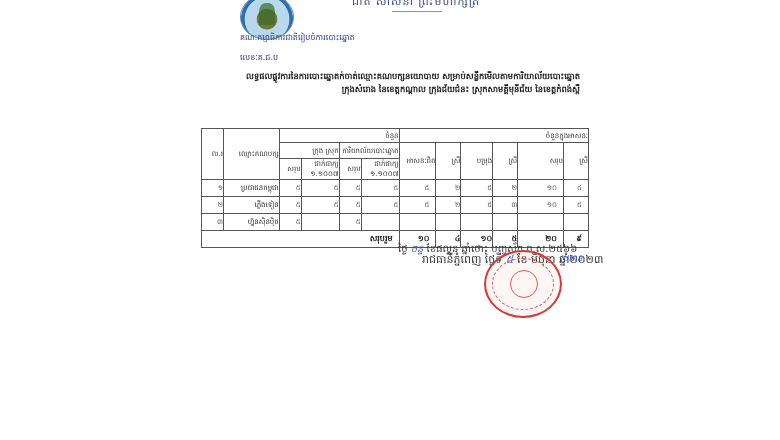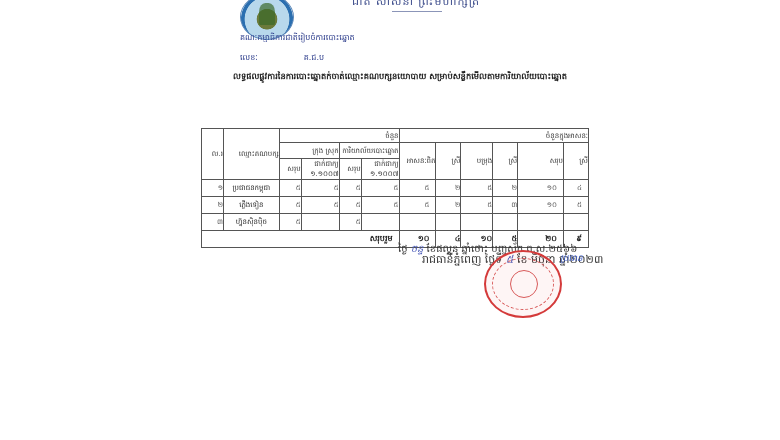--- a/index.html
+++ b/index.html
@@ -10,32 +10,32 @@
   .emblem { position: absolute; left: 240px; top: -6px; width: 52px; height: 44px; border-radius: 50%;
             background: radial-gradient(circle at 50% 55%, #6b7a3a 0 28%, #b8d8ec 30% 62%, #2b6fb0 64% 72%, #e8f1f8 74%);
             border: 1px solid #5a86b8; }
   .emblem-inner { position: absolute; left: 18px; top: 8px; width: 16px; height: 22px; background: #3b6a2a; border-radius: 40% 40% 10% 10%; opacity: .7; }
 
   .motto { position: absolute; left: 352px; top: -6px; font-size: 11px; color: #3a4a8a; letter-spacing: 1px; white-space: nowrap; }
   .motto-rule { position: absolute; left: 392px; top: 11px; width: 50px; height: 1px; background: #8b95b8; }
 
   .org { position: absolute; left: 240px; top: 32px; font-size: 8px; color: #2a3a8a; white-space: nowrap; }
   .refno { position: absolute; left: 240px; top: 52px; font-size: 8px; color: #2a3a8a; white-space: nowrap; }
-  .refno .val { margin-left: 46px; }
+  .refno .val { }
 
-  .title { position: absolute; left: 220px; top: 70px; width: 360px; text-align: center; font-size: 8.3px; line-height: 13px; font-weight: bold; color: #222; }
+  .title { position: absolute; left: 220px; top: 70px; width: 360px; text-align: right; font-size: 8.3px; line-height: 13px; font-weight: bold; color: #222; }
 
   table.results { position: absolute; left: 201px; top: 128px; width: 388px; border-collapse: collapse; font-size: 7px; }
   table.results th, table.results td { border: 1px solid #555; text-align: right; padding: 0; color: #333; }
   table.results th { font-weight: normal; }
   table.results tr.h1 th { height: 13px; }
   table.results tr.h2 th { height: 15px; }
   table.results tr.h3 th { height: 17px; }
   table.results tbody td { height: 16px; color: #555; }
-  table.results td.name { text-align: center; color: #222; }
+  table.results td.name { text-align: right; color: #222; }
   table.results td.num { text-align: right; padding-right: 6px; }
   table.results tr.total td { height: 16px; font-weight: bold; color: #222; font-size: 8px; }
   table.results tr.total td.label { padding-right: 6px; }
 
   .date-line-1 { position: absolute; left: 398px; top: 242px; font-size: 10px; color: #333; white-space: nowrap; }
   .date-line-1 .hand { color: #4a5ab8; font-style: italic; }
   .date-line-2 { position: absolute; left: 422px; top: 252px; font-size: 11px; color: #333; white-space: nowrap; }
   .date-line-2 .hand { color: #4a5ab8; font-style: italic; }
 
   .stamp { position: absolute; left: 484px; top: 250px; width: 78px; height: 68px; border-radius: 50%;
@@ -55,20 +55,21 @@
   <div class="motto">ជាតិ  សាសនា  ព្រះមហាក្សត្រ</div>
   <div class="motto-rule"></div>
 
   <div class="org">គណៈកម្មាធិការជាតិរៀបចំការបោះឆ្នោត</div>
   <div class="refno">
     <span>លេខៈ</span><span class="val">គ.ជ.ប</span>
   </div>
 
   <div class="title">
     <div>លទ្ធផលផ្លូវការនៃការបោះឆ្នោតក់ចាត់ឈ្មោះគណបក្សនយោបាយ សម្រាប់សន្លឹកមើលតាមការិយាល័យបោះឆ្នោត</div>
+    <div>ក្រុងសំរោង នៃខេត្តកណ្ដាល ក្រុងជ័យជំនះ ស្រុកសាមគ្គីមុនីជ័យ នៃខេត្តកំពង់ស្ពឺ</div>
   </div>
 
   <table class="results">
     <colgroup>
       <col style="width:22px">
         <col style="width:56px">
       <col style="width:22px">
         <col style="width:38px">
         <col style="width:22px">
         <col style="width:38px">

